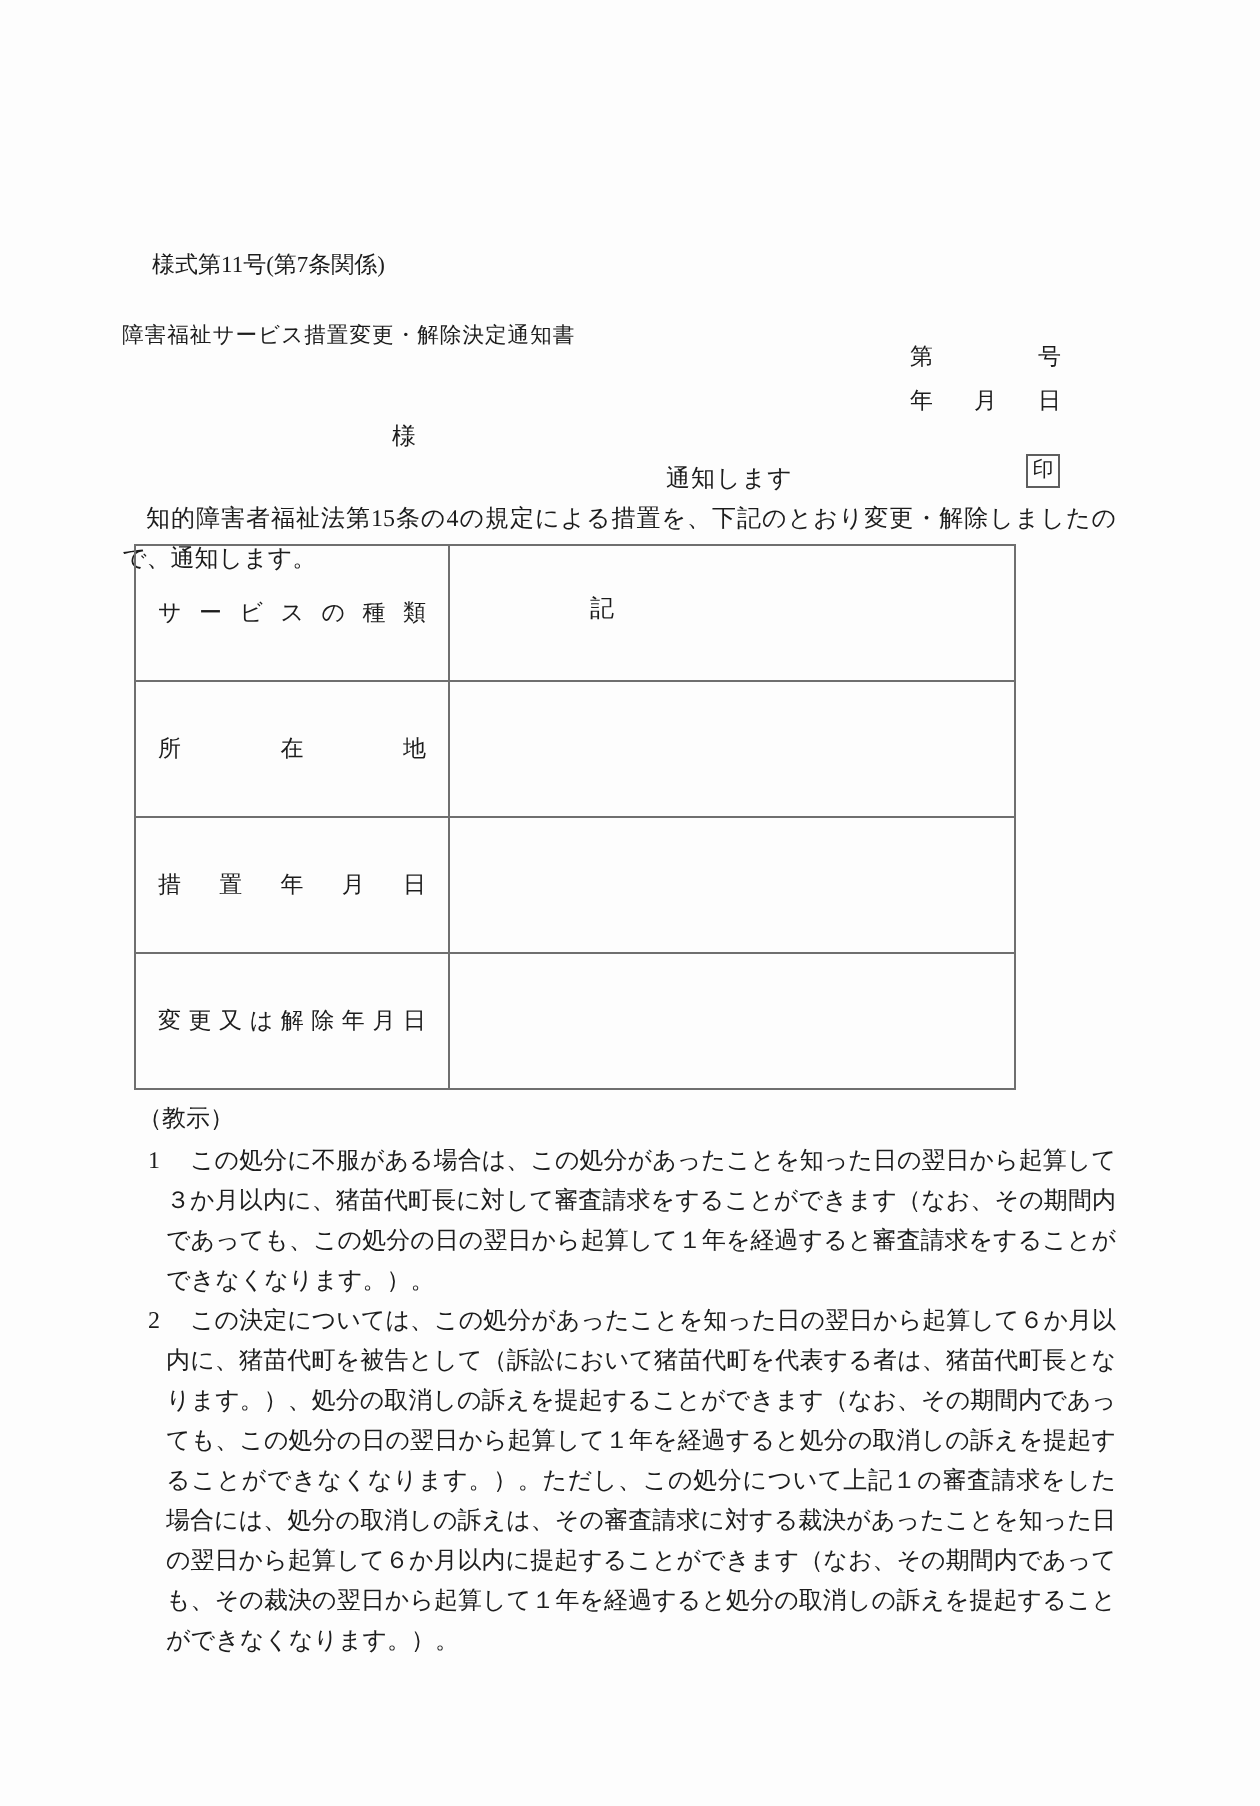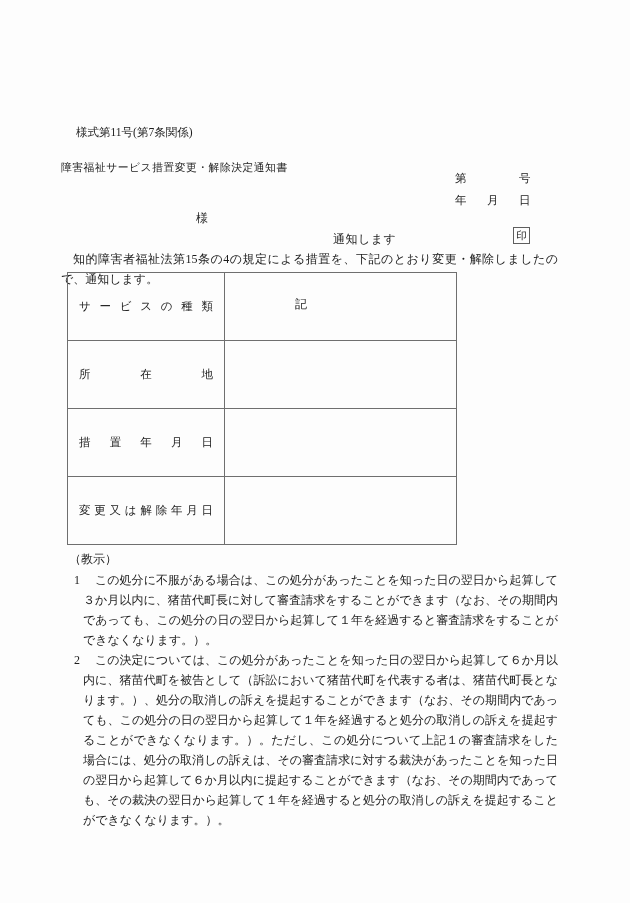--- a/index.html
+++ b/index.html
@@ -51,21 +51,21 @@
     margin-top: 40px;
   }
   .ki {
     left: 61px; top: 248px; width: 480px;
     text-align: center; font-size: 12px;
   }
 
   table.details {
     position: absolute;
     left: 67px; top: 272px;
-    width: 390px; height: 273px;
+    width: 441px; height: 273px;
     border-collapse: collapse;
     table-layout: fixed;
   }
   table.details th, table.details td {
     border: 1px solid #6f6f6f;
     font-weight: normal;
     font-size: 11.5px;
     vertical-align: middle;
   }
   table.details th {

